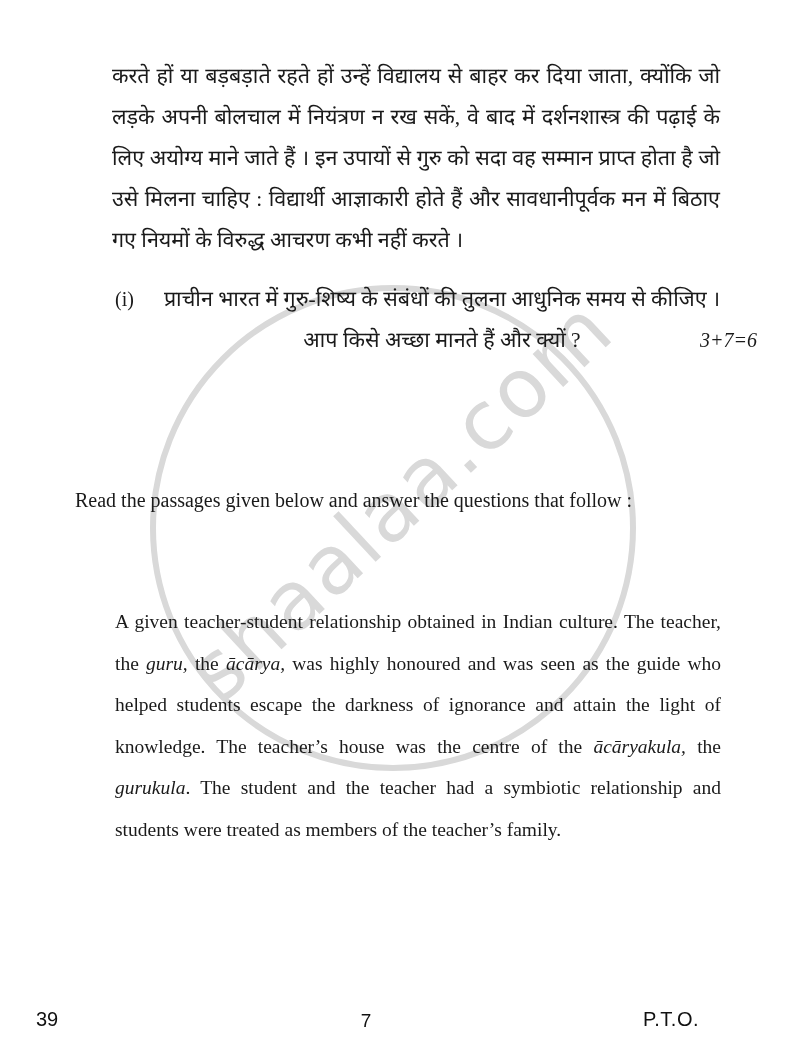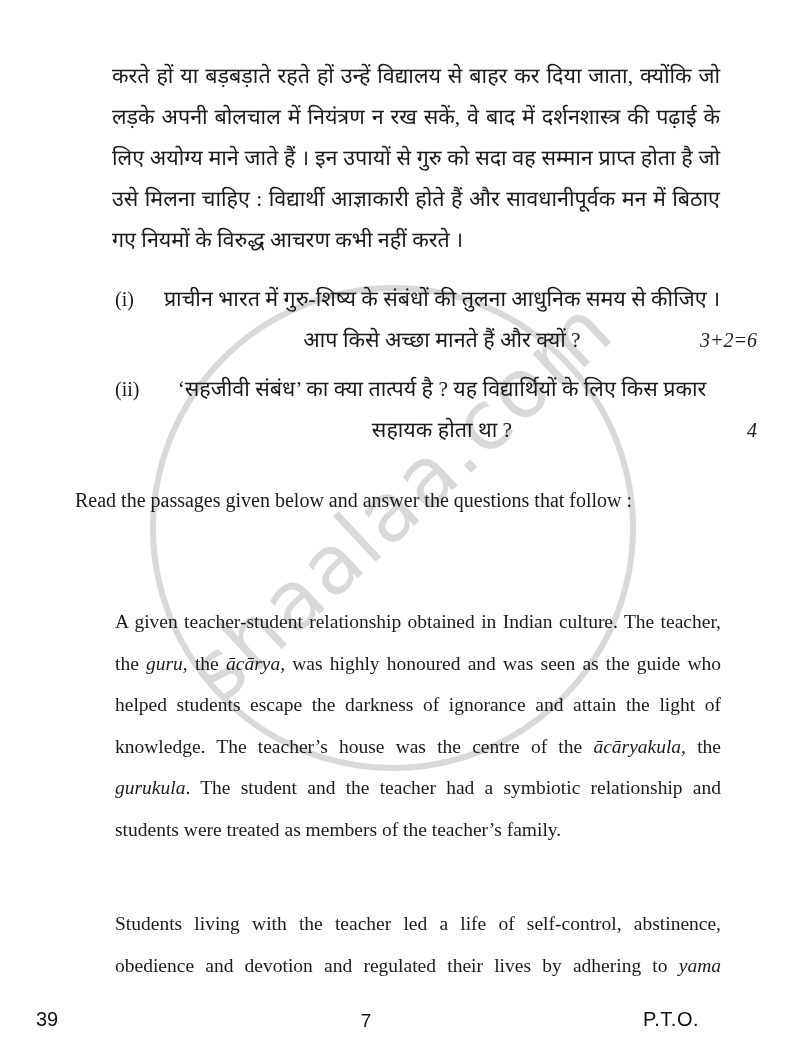--- a/index.html
+++ b/index.html
@@ -69,34 +69,28 @@
     <div class="wm-text">shaalaa.com</div>
   </div>
 
   <div class="content">
 
     <p class="hindi hindi-para">करते हों या बड़बड़ाते रहते हों उन्हें विद्यालय से बाहर कर दिया जाता, क्योंकि जो लड़के अपनी बोलचाल में नियंत्रण न रख सकें, वे बाद में दर्शनशास्त्र की पढ़ाई के लिए अयोग्य माने जाते हैं । इन उपायों से गुरु को सदा वह सम्मान प्राप्त होता है जो उसे मिलना चाहिए : विद्यार्थी आज्ञाकारी होते हैं और सावधानीपूर्वक मन में बिठाए गए नियमों के विरुद्ध आचरण कभी नहीं करते ।</p>
 
     <div class="question q1 hindi">
       <span class="q-label">(i)</span>
       <p class="q-body">प्राचीन भारत में गुरु-शिष्य के संबंधों की तुलना आधुनिक समय से कीजिए । आप किसे अच्छा मानते हैं और क्यों ?</p>
-      <span class="q-marks">3+2=6</span>
+      <span class="q-marks">3+7=6</span>
     </div>
 
-    <div class="question q2 hindi">
-      <span class="q-label">(ii)</span>
-      <p class="q-body">‘सहजीवी संबंध’ का क्या तात्पर्य है ? यह विद्यार्थियों के लिए किस प्रकार सहायक होता था ?</p>
-      <span class="q-marks">4</span>
-    </div>
 
     <p class="intro">Read the passages given below and answer the questions that follow :</p>
 
 
     <p class="para para1"><span>A given teacher-student relationship obtained in Indian culture. The teacher, the </span><span class="it">guru,</span><span> the </span><span class="it">ācārya,</span><span> was highly honoured and was seen as the guide who helped students escape the darkness of ignorance and attain the light of knowledge. The teacher’s house was the centre of the </span><span class="it">ācāryakula,</span><span> the </span><span class="it">gurukula</span><span>. The student and the teacher had a symbiotic relationship and students were treated as members of the teacher’s family.</span></p>
 
-    <p class="para para2"><span>Students living with the teacher led a life of self-control, abstinence, obedience and devotion and regulated their lives by adhering to </span><span class="it">yama</span></p>
 
     <div class="footer-item f-qnum">39</div>
     <div class="footer-item f-page">7</div>
     <div class="footer-item f-pto">P.T.O.</div>
 
   </div>
 </div>
 
 </body></html>

